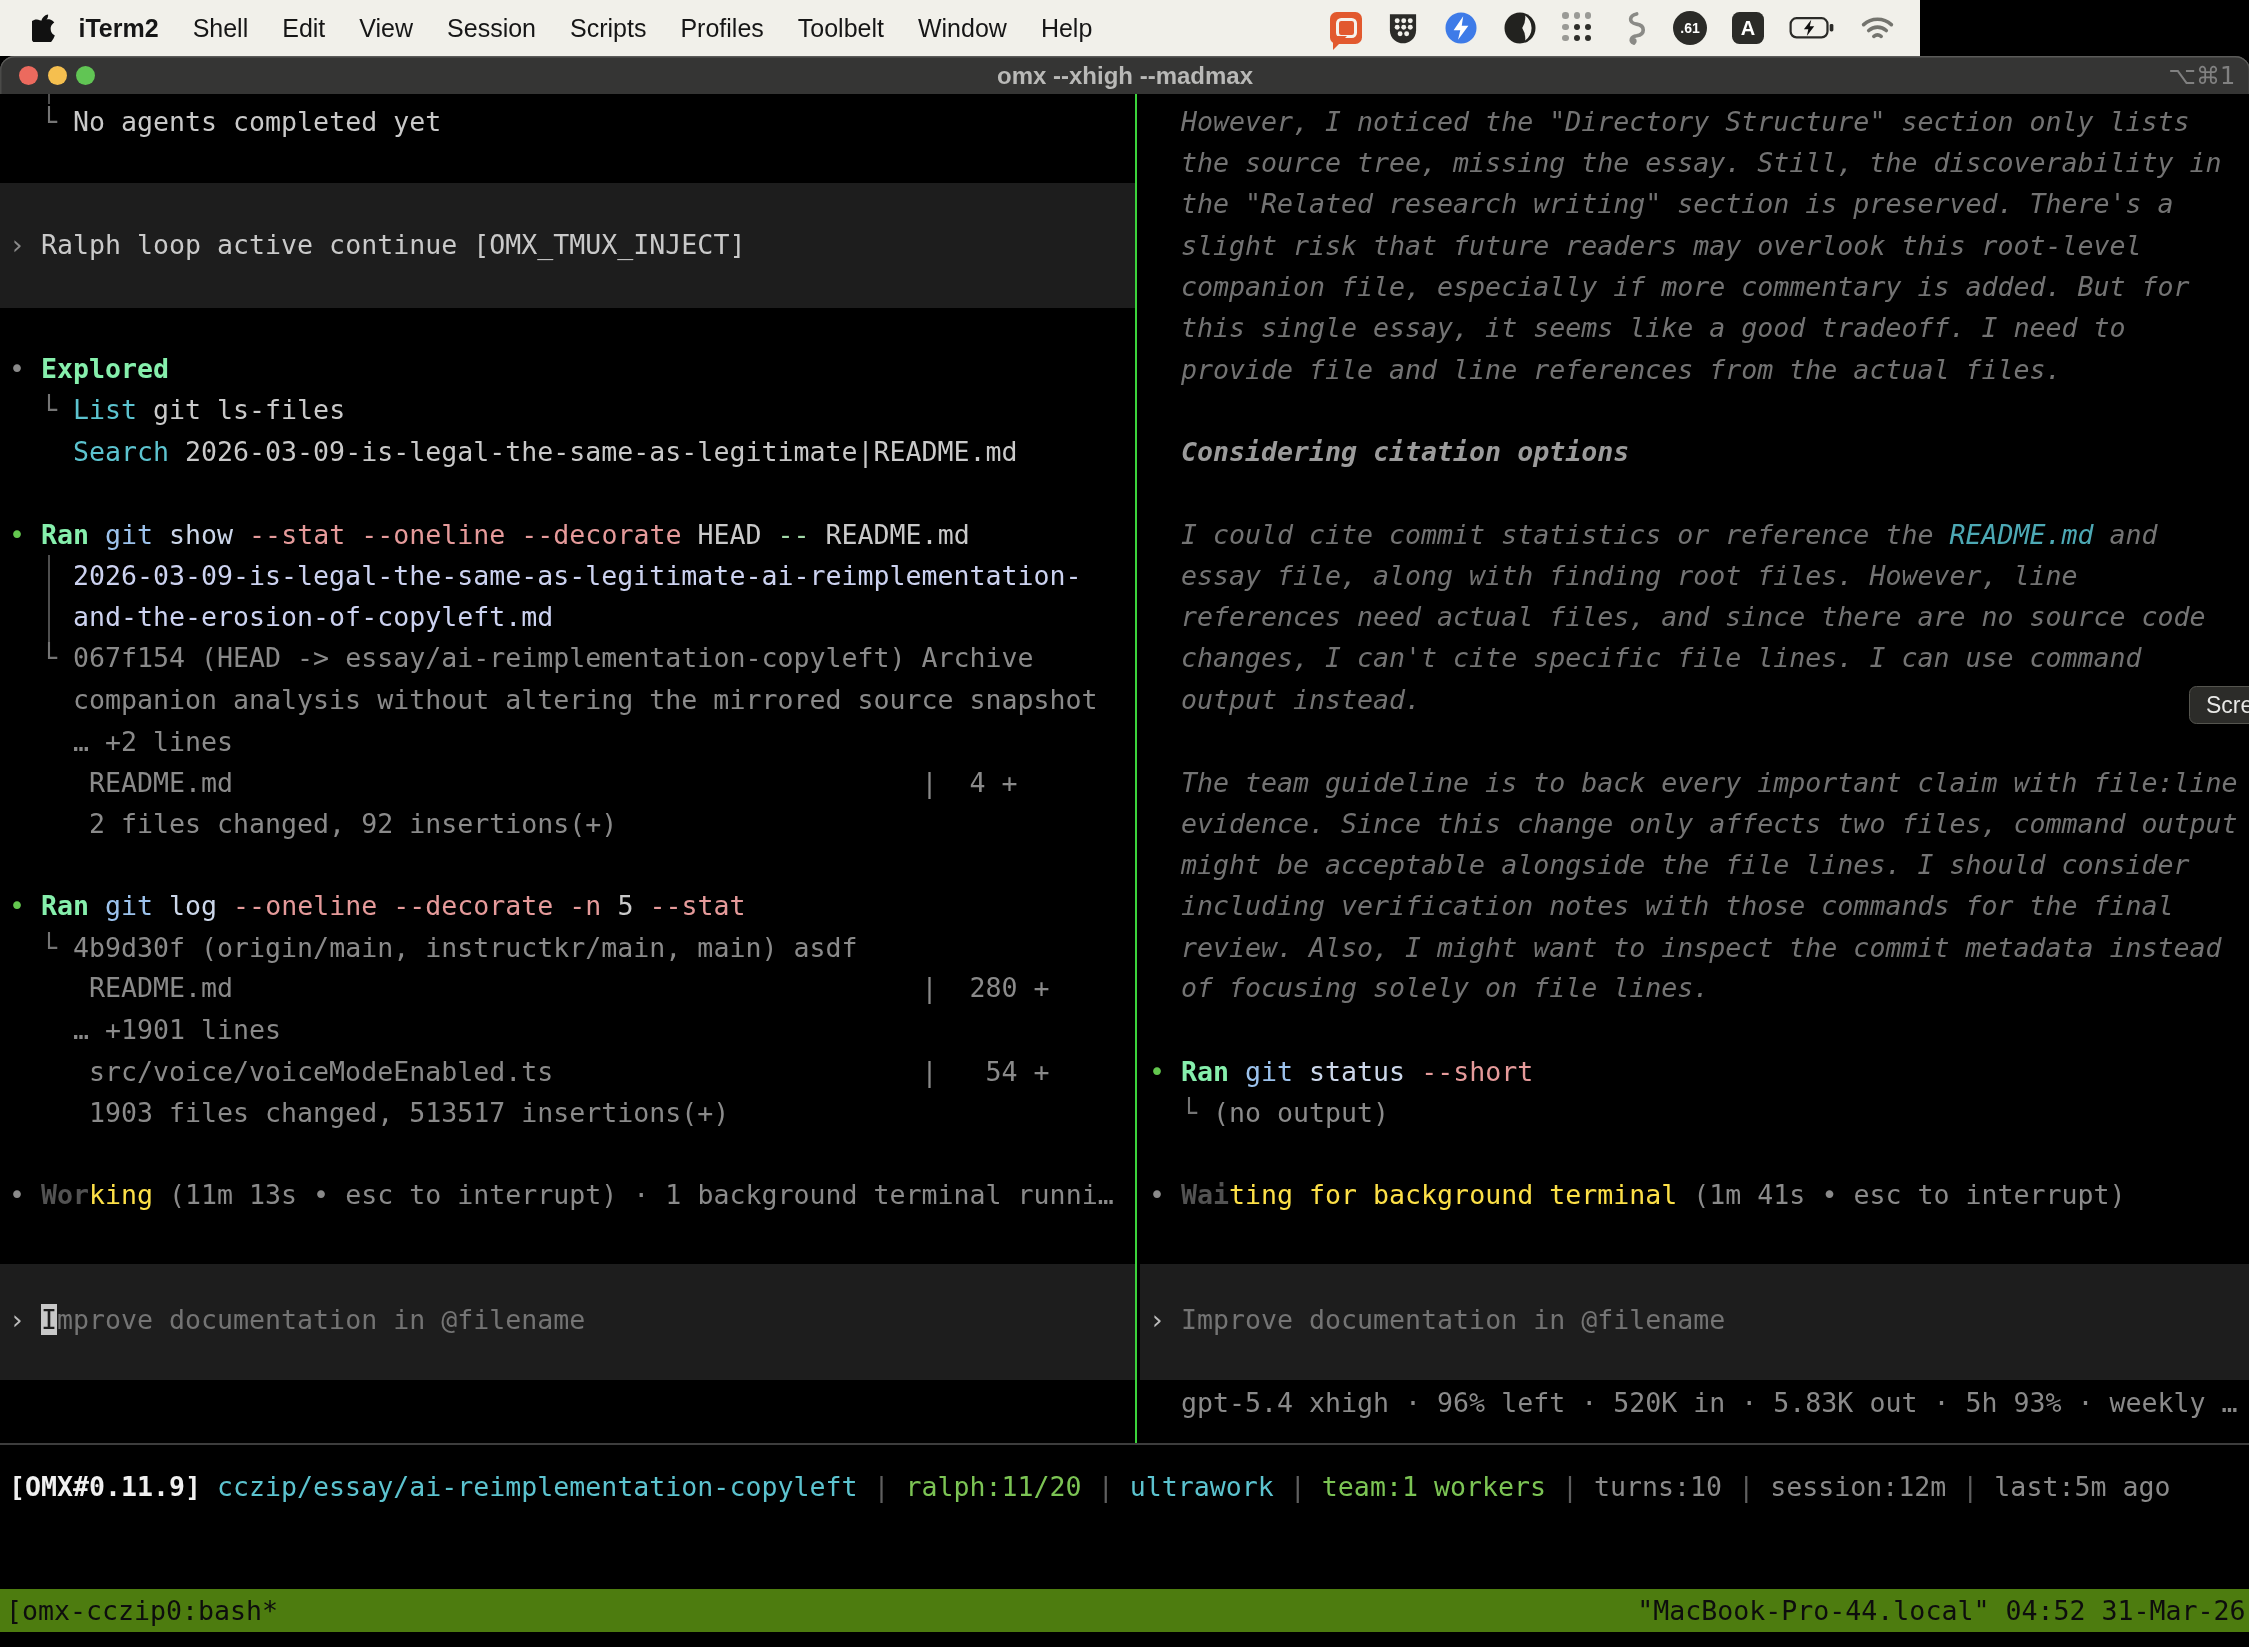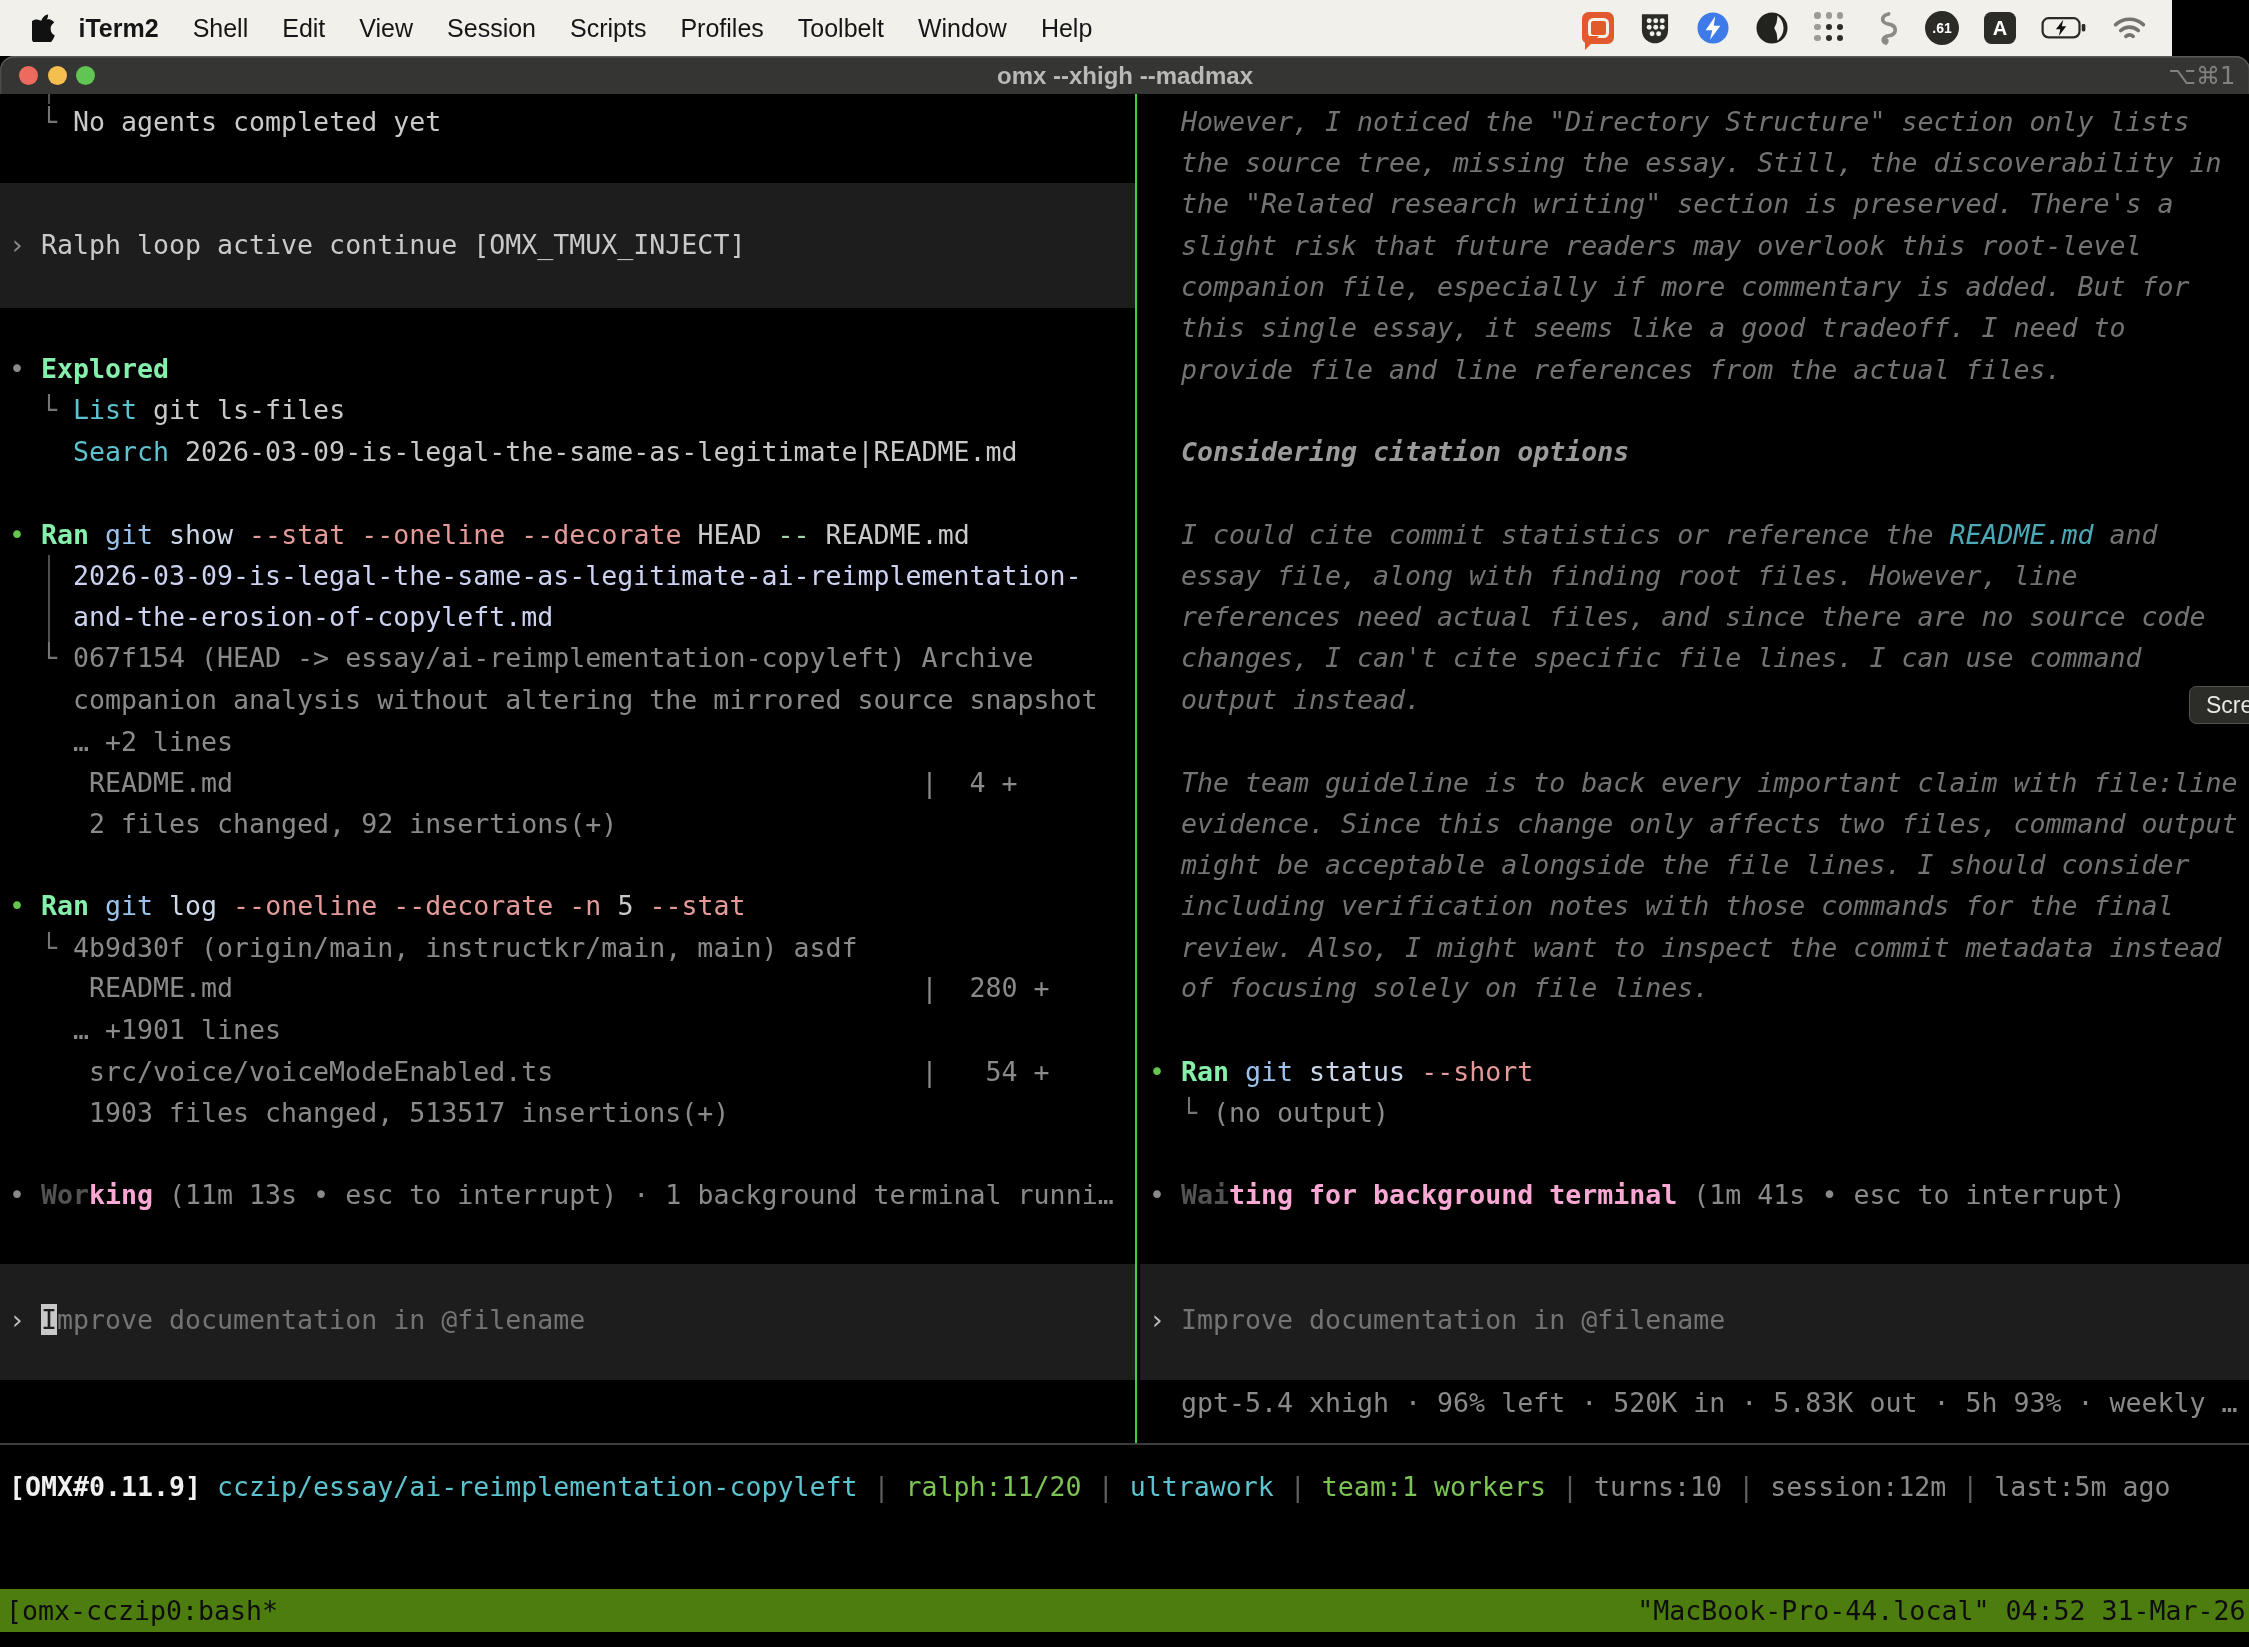--- a/index.html
+++ b/index.html
@@ -1,20 +1,20 @@
 <!DOCTYPE html>
 <html style="font-size:11.8px"><head>
 <meta charset="utf-8">
 <style>
   html,body{margin:0;padding:0;}
   body{width:2250px;height:1648px;background:#000;position:relative;overflow:hidden;
        font-family:"Liberation Sans",sans-serif;}
 
   
-  .menubar{position:absolute;top:0;left:0;width:2172px;height:56px;background:#f1f0ea;
+  .menubar{position:absolute;top:0;left:0;width:1920px;height:56px;background:#f1f0ea;
            display:flex;align-items:center;color:#161616;}
   .apple{margin-left:32px;display:flex;align-items:center;}
   .menu-items{display:flex;align-items:center;margin-left:5.9px;}
   .menu-item{font-size:25px;padding:0 17px;color:#161616;}
   .menu-item.app{font-weight:bold;}
   .status-icons{margin-left:auto;display:flex;align-items:center;gap:25px;padding-right:25px;}
   .sicon{display:flex;align-items:center;justify-content:center;}
   .chatic{width:32px;height:32px;background:#e2592e;border-radius:6.6px;position:relative;}
   .chatic::before{content:"";position:absolute;inset:5.9px;border:3.7px solid #f5f2ec;border-radius:5.2px;}
   .chatic::after{content:"";position:absolute;left:3px;bottom:-5.9px;border:7.4px solid transparent;border-top-color:#e2592e;border-left-color:#e2592e;}
@@ -55,21 +55,21 @@
   .c-blue{color:#9cc2ec}
   .c-sub{color:#ccd7ea}
   .c-pink{color:#e59a9a}
   .c-grn{color:#a3d9a8}
   .c-lav{color:#ccd2f0}
   .c-gb{color:#63c74e}
   .c-it{color:#737373;font-style:italic}
   .c-itc{color:#4da9b5;font-style:italic}
   .c-ith{color:#9b9b9b;font-style:italic;font-weight:bold}
   .c-shd{color:#525252;font-weight:bold}
-  .c-shl{color:#f9a8d4;font-weight:bold}
+  .c-shl{color:#fde047;font-weight:normal}
   .c-prm{color:#bcbcbc}
   .c-cur{background:#c8c8c8;color:#1d1d1d}
   .c-obw{color:#f0f0f0;font-weight:bold}
   .c-obg{color:#7cc454}
   .c-obs{color:#5f5f5f}
 
   
   .tmux{position:absolute;left:0;top:1495px;width:2250px;height:43px;background:#4d7c0f;
         display:flex;align-items:center;justify-content:space-between;
         font:26.6px/43px "DejaVu Sans Mono",monospace;color:#0d0d0d;}

